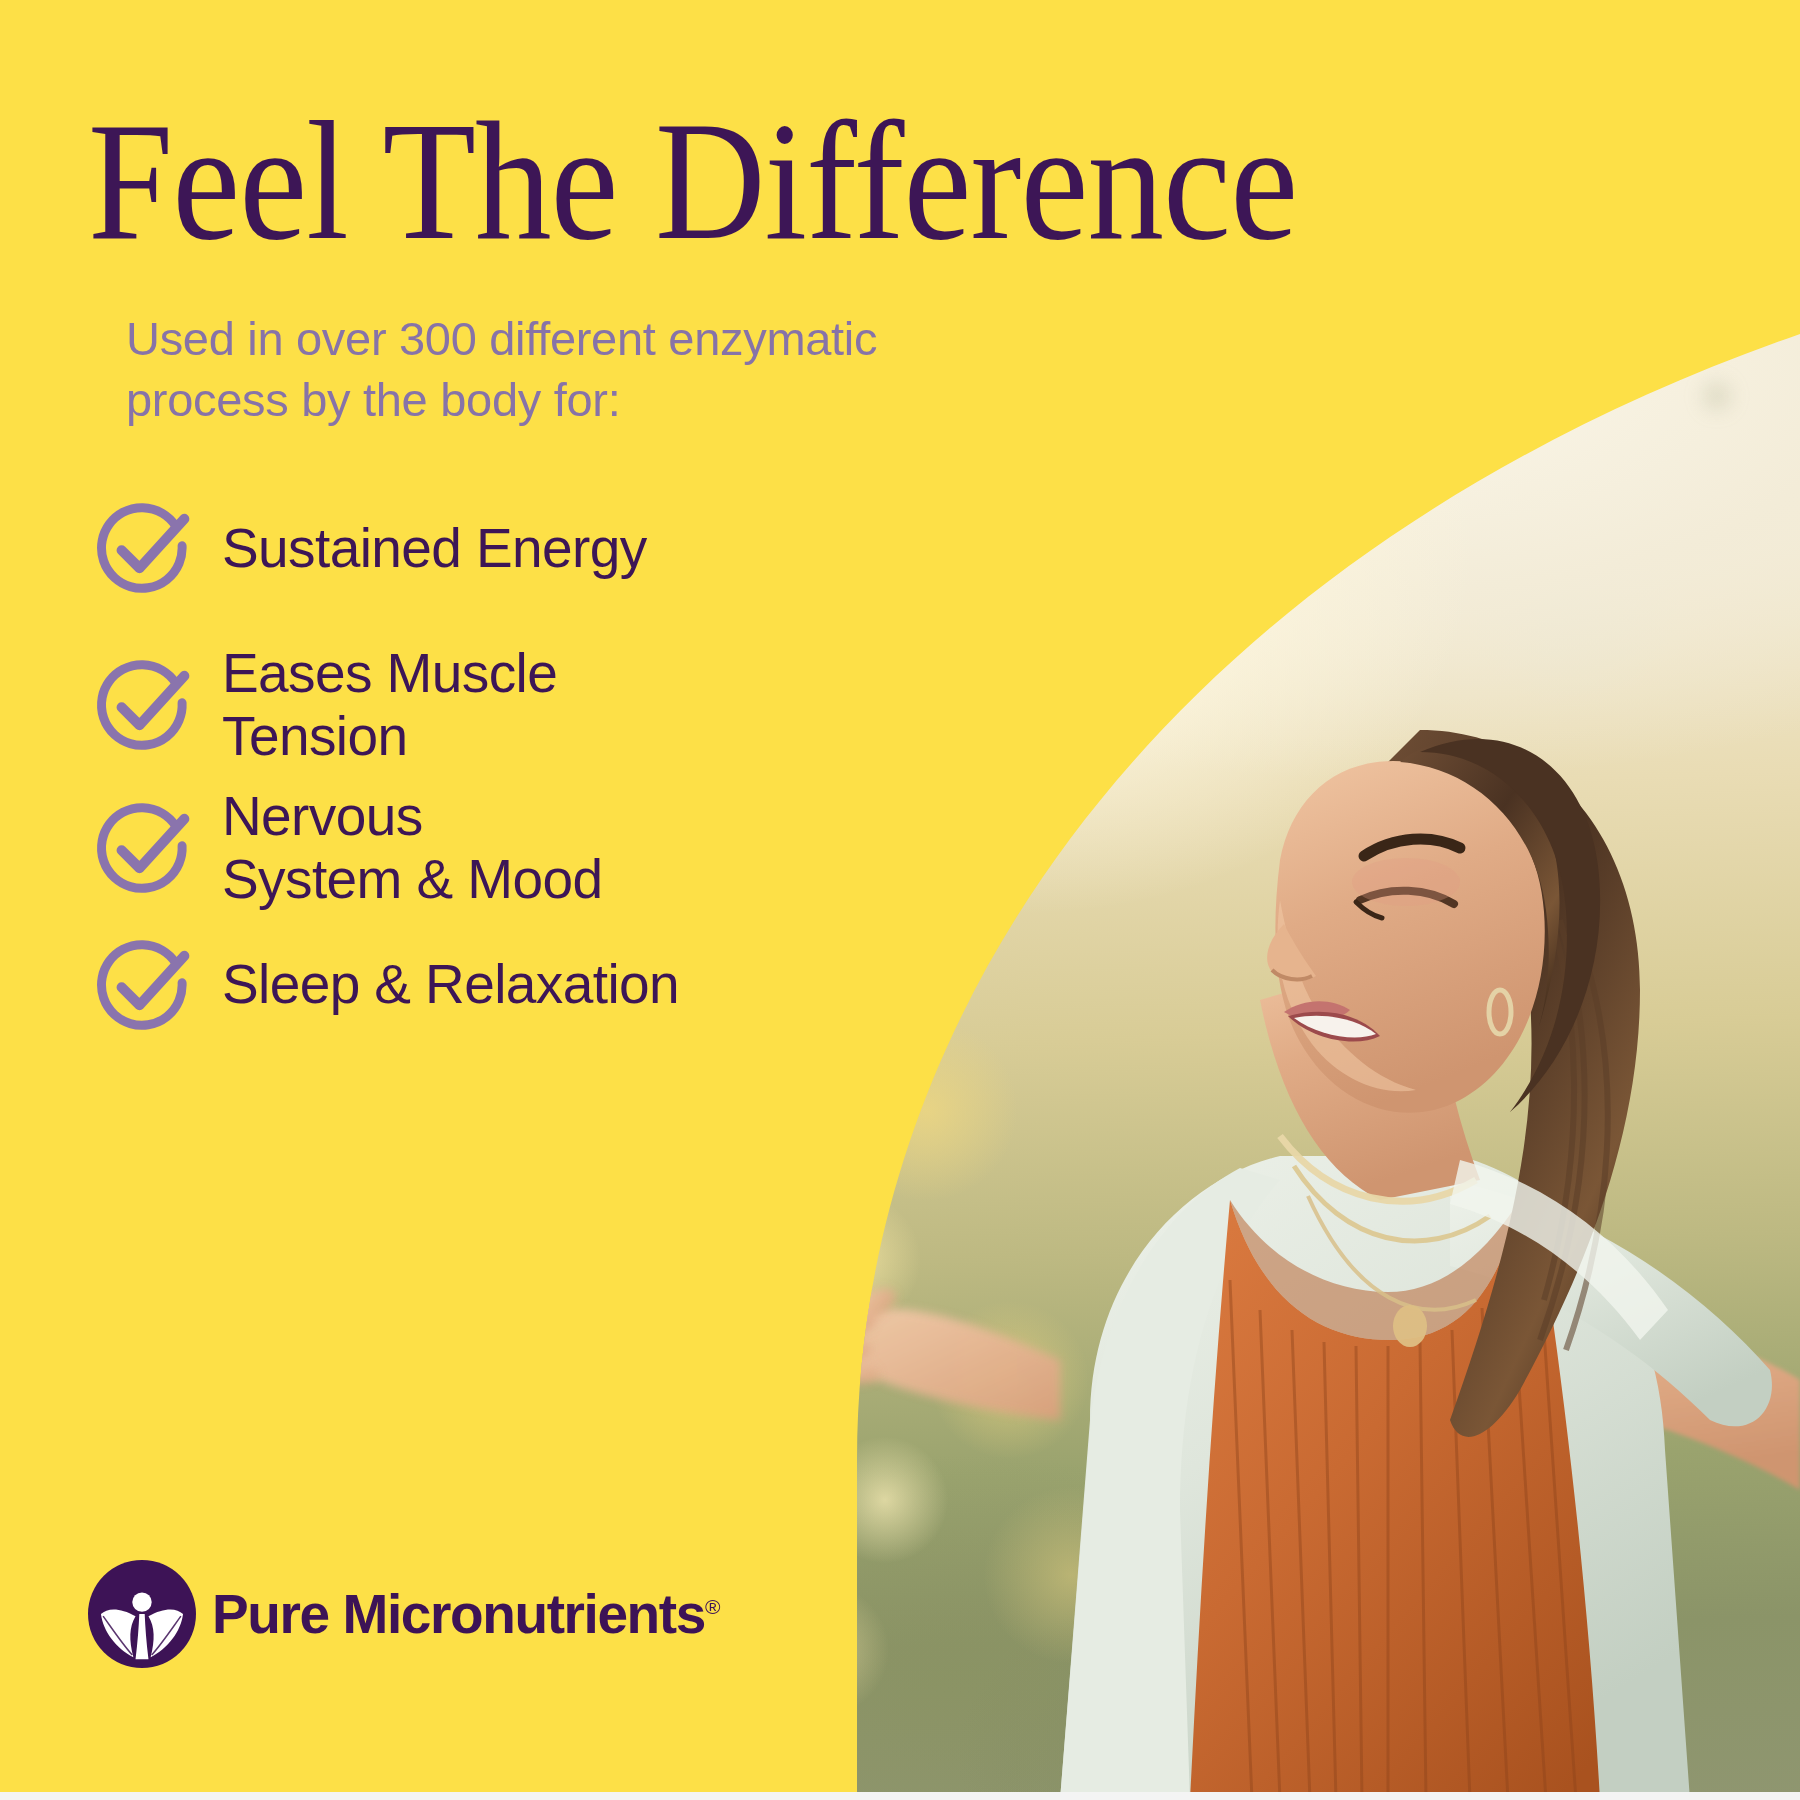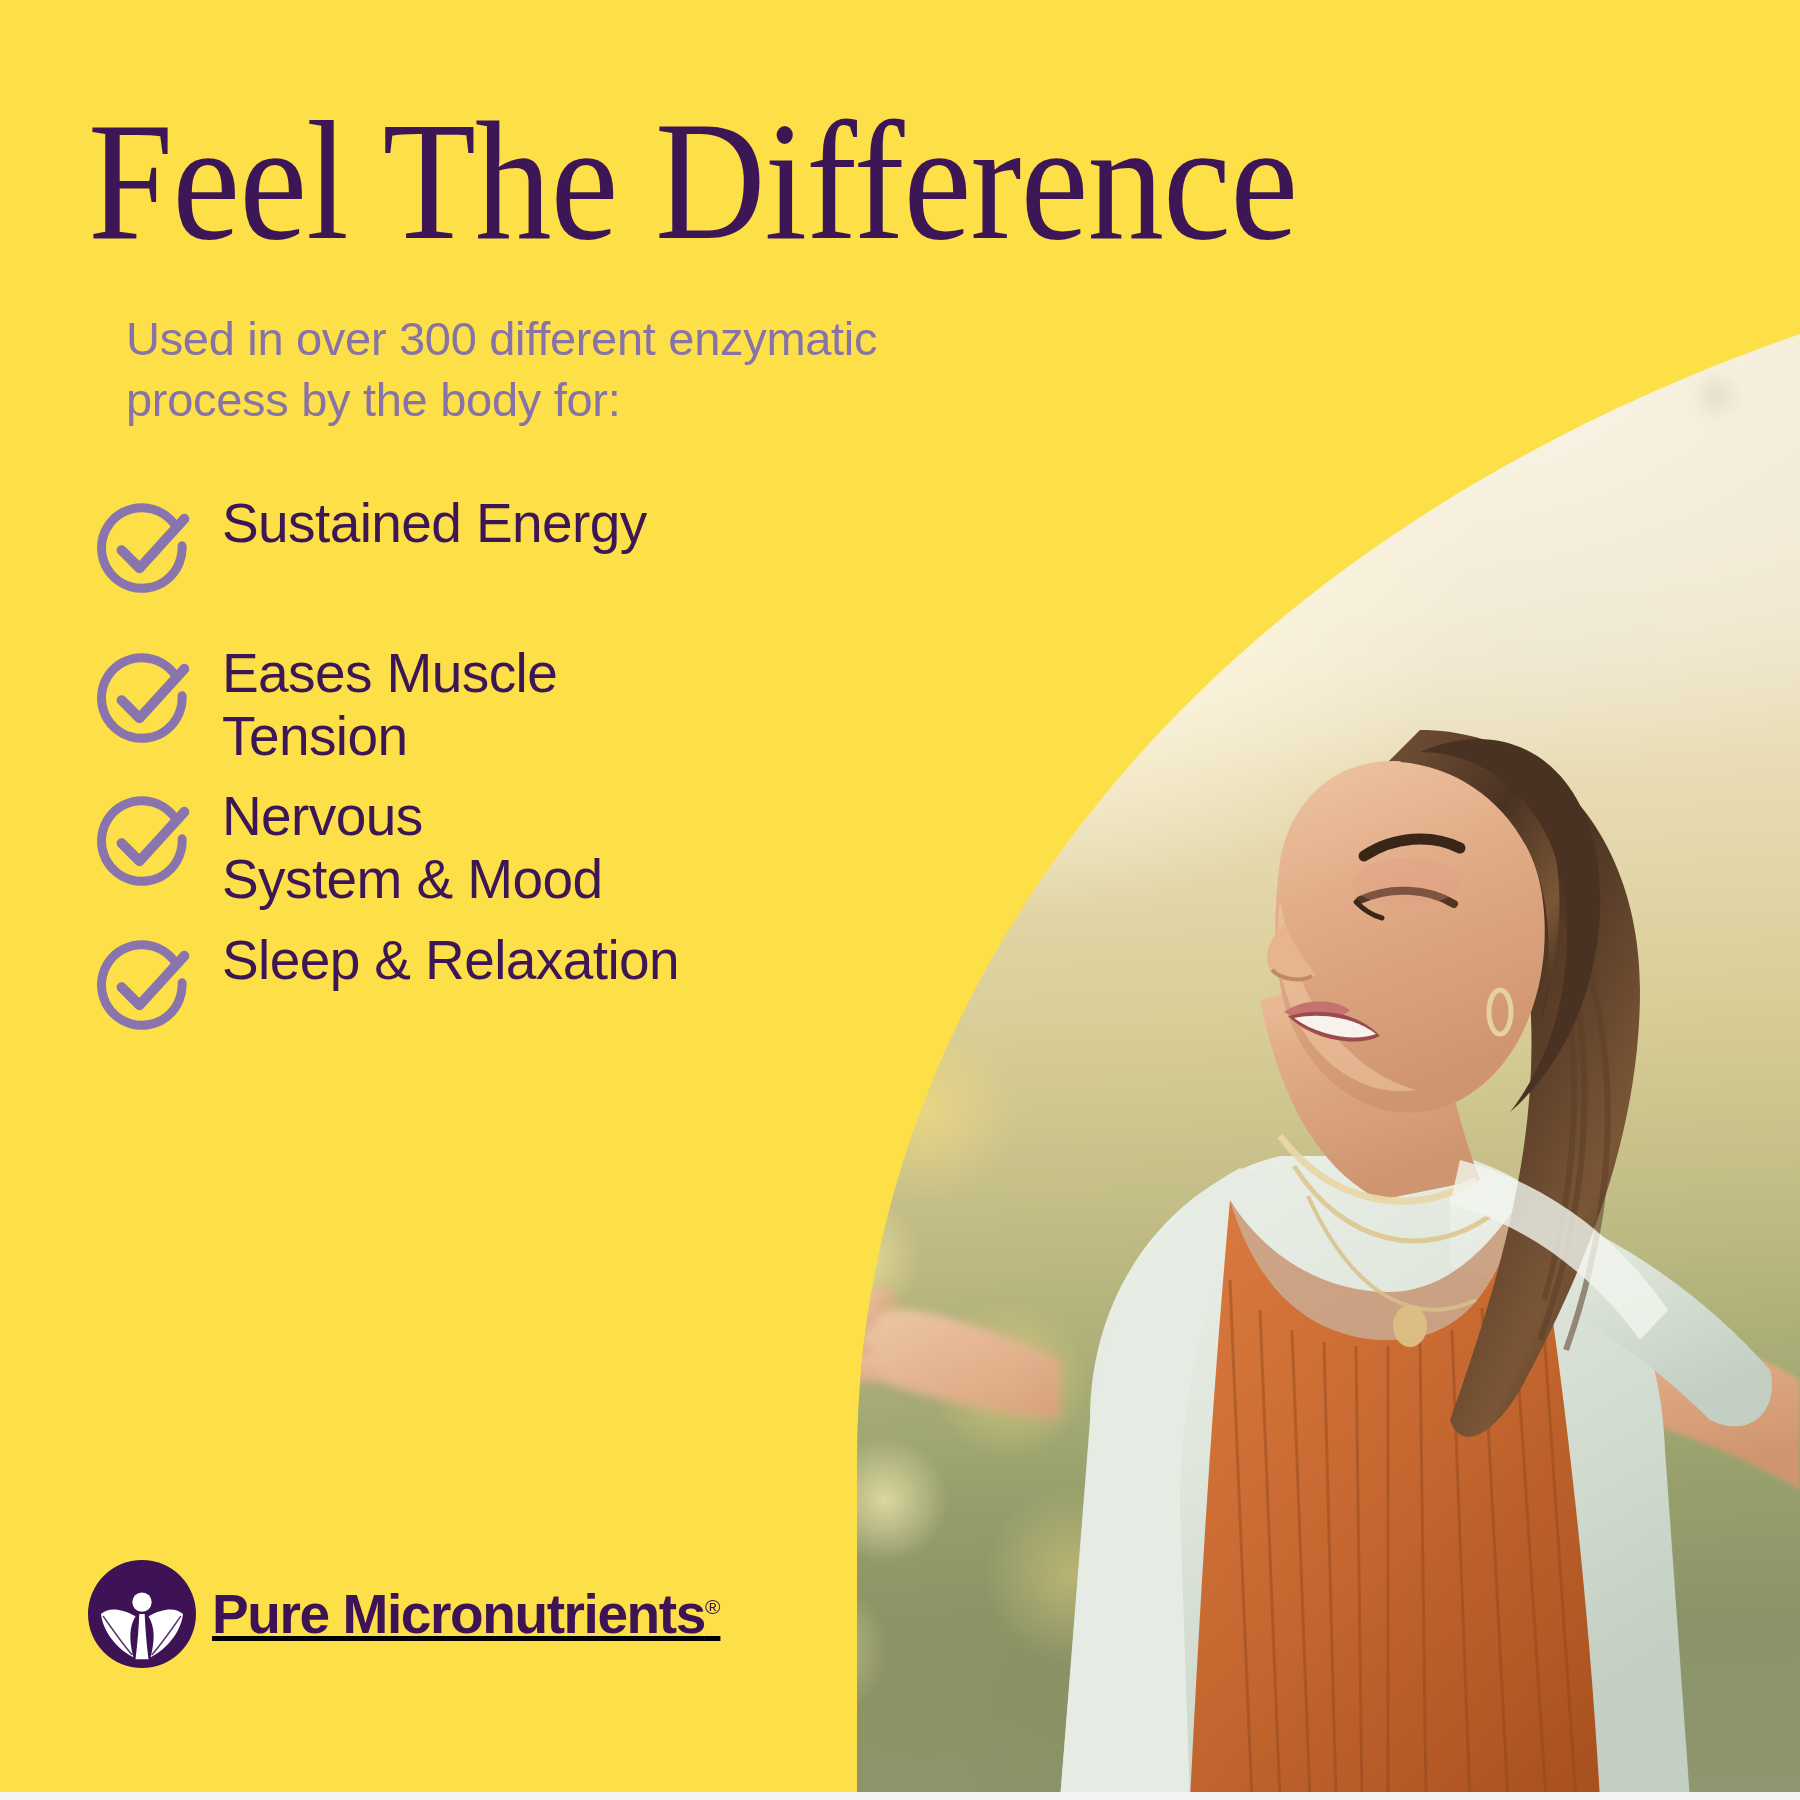--- a/index.html
+++ b/index.html
@@ -116,20 +116,21 @@
   }
 
   
   #checklist{
     position:absolute;
     left:88px; top:492px;
     width:700px;
   }
   .check-row{
     display:flex;
+    align-items:center;
     margin-bottom:38px;
   }
   .check-row.two-line{ margin-bottom:18px; }
 
   .check-icon{
     flex:0 0 auto;
     width:112px; height:112px;
     margin-right:22px;
     display:block;
   }
@@ -142,21 +143,20 @@
     letter-spacing:-0.6px;
     white-space:pre-line;
   }
 
   
   #logo{
     position:absolute;
     left:88px; top:1560px;
     display:flex;
     align-items:center;
-    text-decoration:underline;
   }
   #logo-mark{ width:108px; height:108px; flex:0 0 auto; }
   #logo-text{
     margin-left:16px;
     font-size:55px;
     color:#3d1356;
     font-weight:700;
     letter-spacing:-1.4px;
     position:relative;
     white-space:nowrap;

